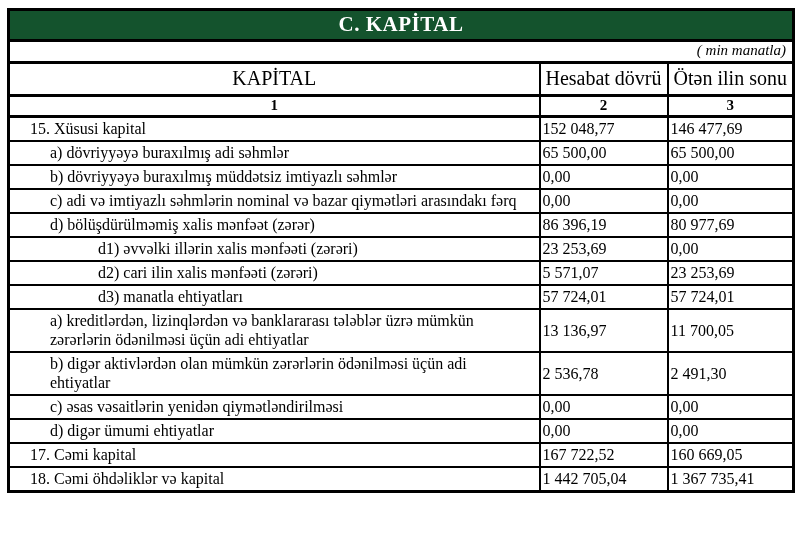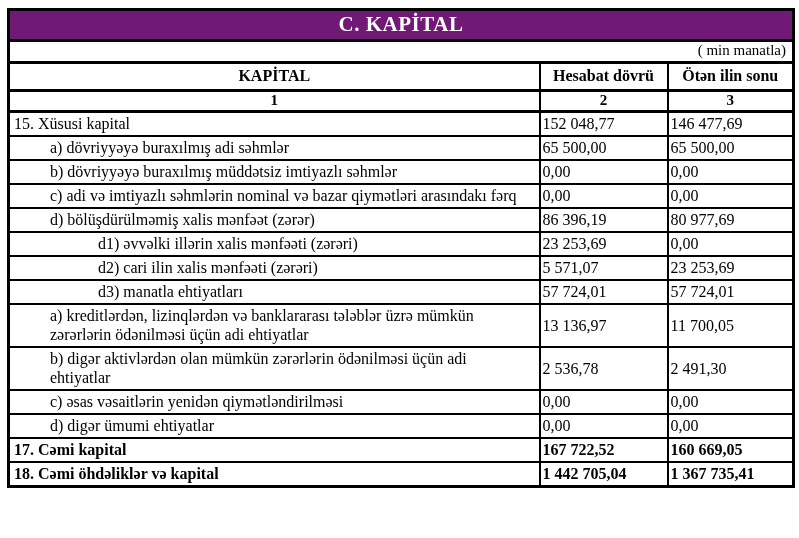--- a/index.html
+++ b/index.html
@@ -27,66 +27,67 @@
   }
   col.c1 { width: 531px; }
   col.c2 { width: 128px; }
   col.c3 { width: 126px; }
   td, th {
     border: 2px solid #000;
     overflow: hidden;
     vertical-align: middle;
   }
   .title-cell {
-    background: #701a75;
+    background: #14532d;
     color: #ffffff;
     text-align: center;
     font-weight: bold;
     font-size: 21px;
     letter-spacing: 0.5px;
     padding: 1px 0 2px 0;
     border-bottom: 3px solid #000;
   }
   .note-cell {
     text-align: right;
+    font-style: italic;
     font-size: 15px;
     padding: 0 6px 2px 0;
     border-bottom: 3px solid #000;
   }
   .head-cell {
-    font-weight: bold;
+    font-weight: normal;
     text-align: center;
-    font-size: 16px;
+    font-size: 20px;
     padding: 3px 2px 4px 2px;
     border-bottom: 3px solid #000;
   }
   .num-cell {
     font-weight: bold;
     text-align: center;
     font-size: 15px;
     padding: 0 2px 1px 2px;
     border-bottom: 3px solid #000;
   }
   .label-cell {
     font-size: 16px;
     line-height: 19px;
-    padding: 1px 8px 2px 4px;
+    padding: 1px 8px 2px 20px;
     text-align: left;
     font-weight: normal;
   }
   .value-cell {
     font-size: 16px;
     line-height: 19px;
     text-align: left;
     padding: 1px 5px 2px 2px;
     font-weight: normal;
   }
   tr.indent-1 .label-cell { padding-left: 40px; }
   tr.indent-2 .label-cell { padding-left: 88px; }
-  tr.bold .label-cell, tr.bold .value-cell { font-weight: bold; }
+  tr.bold .label-cell, tr.bold .value-cell { font-weight: normal; }
 </style>
 </head>
 <body>
 
 <div class="report">
   <table class="capital">
     <colgroup>
       <col class="c1">
         <col class="c2">
         <col class="c3">

